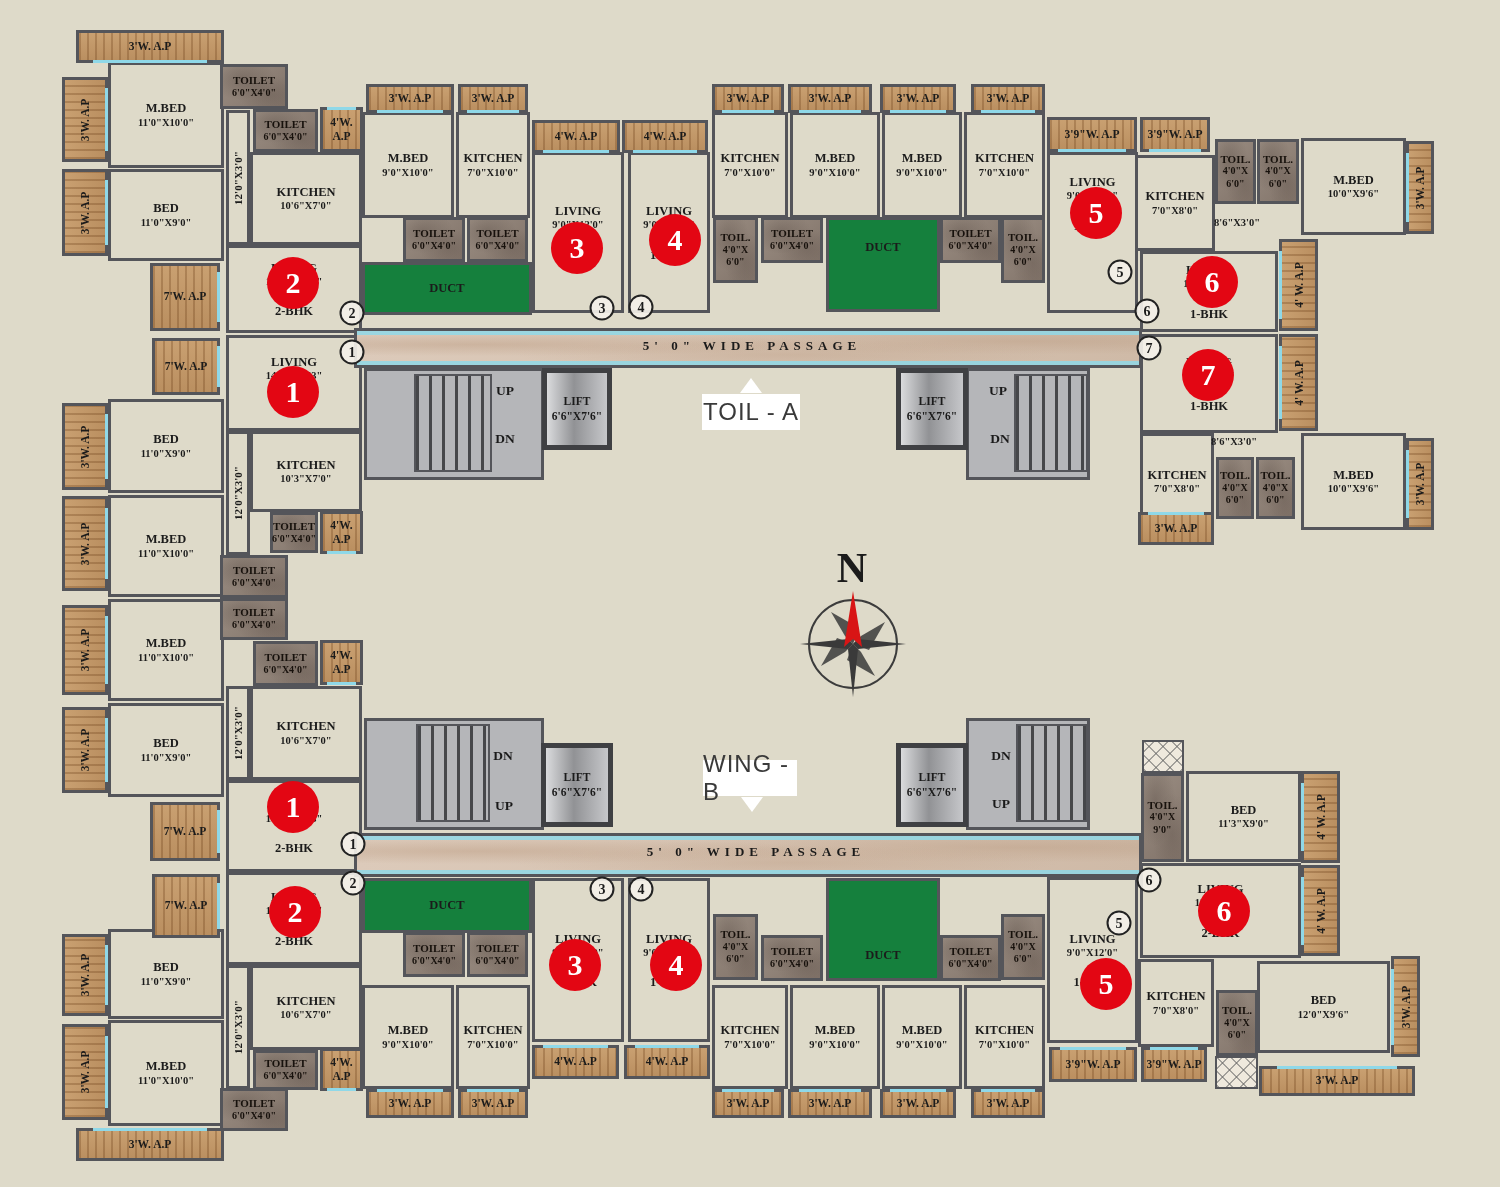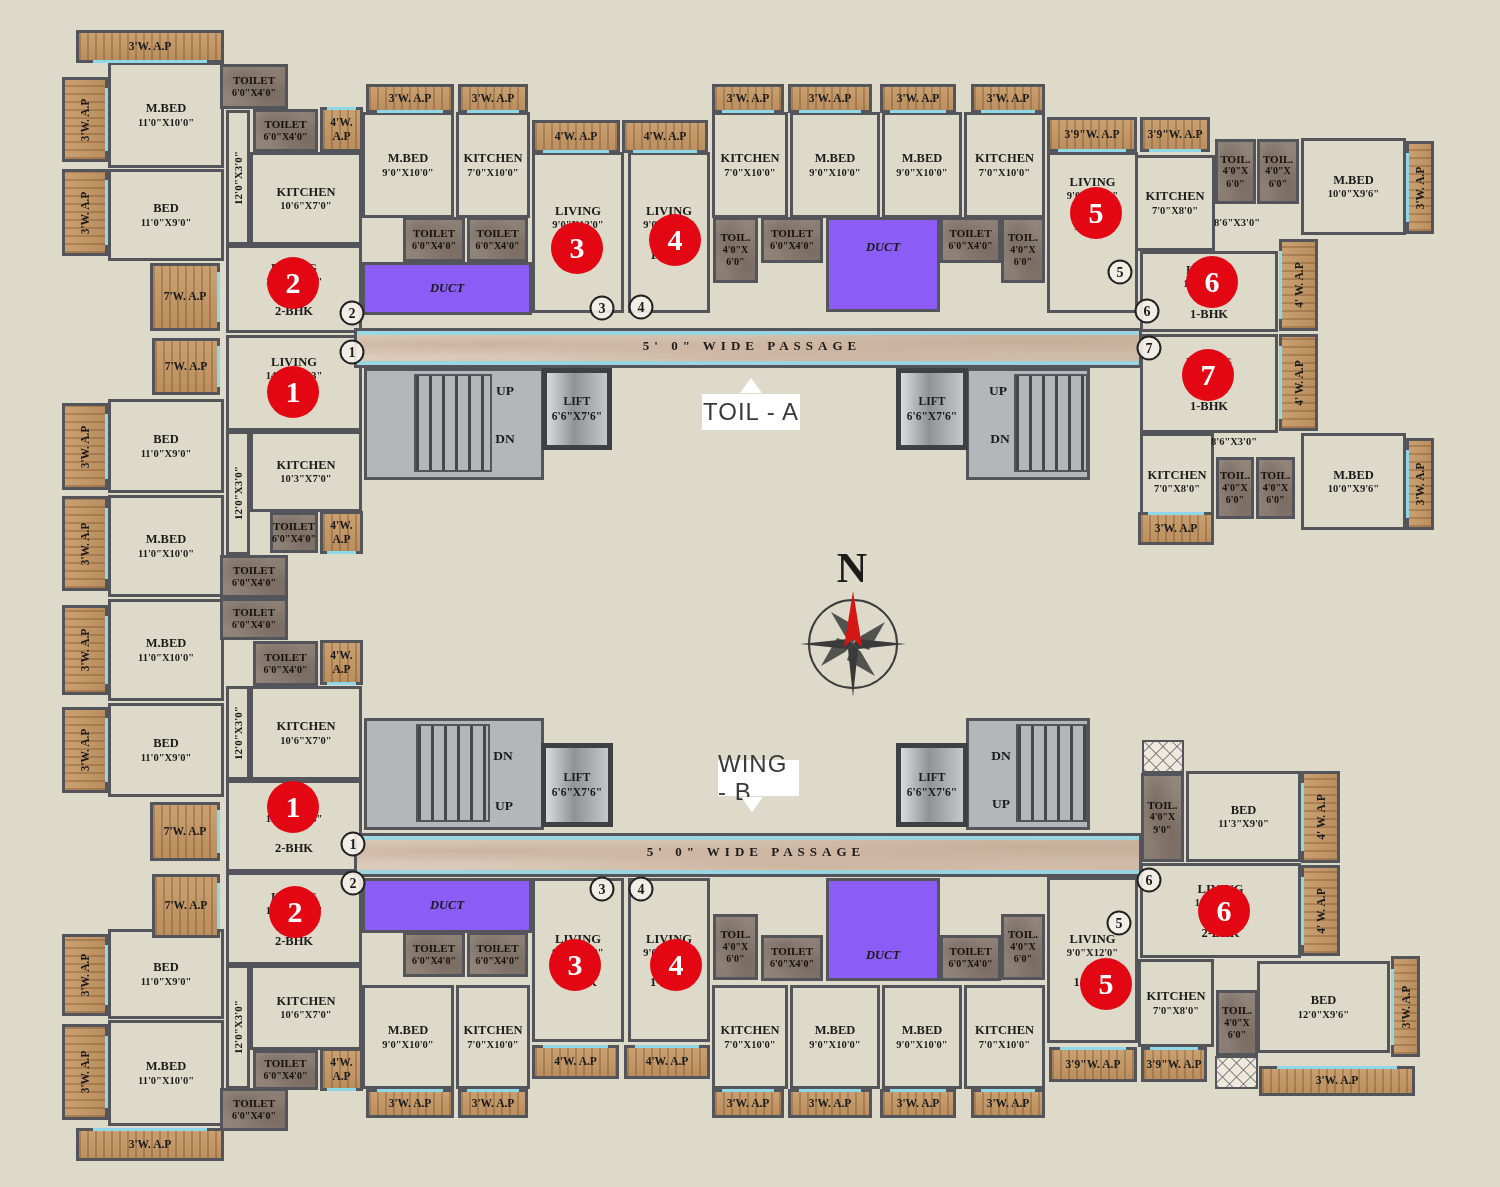--- a/index.html
+++ b/index.html
@@ -7,21 +7,21 @@
   .rm{position:absolute;box-sizing:border-box;border:3px solid #54555a;display:flex;flex-direction:column;align-items:center;justify-content:center;text-align:center;z-index:1;}
   .t-r{background:
 ceradial-gradient(ellipse at 25% 25%, rgba(187,156,124,.20), transparent 50%),
     radial-gradient(ellipse at 75% 65%, rgba(166,138,112,.16), transparent 45%),
     radial-gradient(ellipse at 45% 90%, rgba(187,156,124,.14), transparent 40%),
     linear-gradient(135deg,#f3eee5,#e9e2d5);}
   .t-t{background:
     radial-gradient(ellipse at 30% 30%, rgba(62,50,44,.28), transparent 55%),
     radial-gradient(ellipse at 75% 70%, rgba(62,50,44,.20), transparent 50%),
     linear-gradient(135deg,#9a8d82,#82746a);color:#17110c;z-index:2;align-items:center;}
-  .t-d{background:#8b5cf6;z-index:2;font-style:italic;}
+  .t-d{background:#15803d;z-index:2;}
   .t-w{background:
     repeating-linear-gradient(90deg, rgba(101,56,18,.28) 0 2px, rgba(0,0,0,0) 2px 8px),
     linear-gradient(180deg,#c9a071,#ba8f60);z-index:2;}
   .t-w.vg{background:
     repeating-linear-gradient(0deg, rgba(101,56,18,.28) 0 2px, rgba(0,0,0,0) 2px 8px),
     linear-gradient(90deg,#c9a071,#ba8f60);}
   .t-p{background:
     radial-gradient(ellipse at 15% 40%, rgba(168,128,96,.28), transparent 40%),
     radial-gradient(ellipse at 55% 70%, rgba(168,128,96,.20), transparent 45%),
     radial-gradient(ellipse at 85% 30%, rgba(168,128,96,.24), transparent 40%),
@@ -647,21 +647,21 @@
     <div class="txt c-sl" style="left: 505px; top: 439px;">DN</div>
     <div class="txt c-sl" style="left: 998px; top: 391px;">UP</div>
     <div class="txt c-sl" style="left: 1000px; top: 439px;">DN</div>
     <div class="txt c-sl" style="left: 503px; top: 756px;">DN</div>
     <div class="txt c-sl" style="left: 504px; top: 806px;">UP</div>
     <div class="txt c-sl" style="left: 1001px; top: 756px;">DN</div>
     <div class="txt c-sl" style="left: 1001px; top: 804px;">UP</div>
     <div class="txt c-no" style="left: 852px; top: 568px;">N</div>
     <div class="wingbox" style="left: 702px; top: 394px; width: 98px; height: 36px;">TOIL - A</div>
     <div class="tri tri-up" style="left: 740px; top: 378px;"></div>
-    <div class="wingbox" style="left: 718px; top: 760px; width: 81px; height: 36px;">WING - B</div>
+    <div class="wingbox" style="left: 703px; top: 760px; width: 94px; height: 36px;">WING - B</div>
     <div class="tri tri-down" style="left: 741px; top: 797px;"></div>
     <div class="compass" style="left: 798px; top: 589px;"><svg width="110" height="110" viewBox="0 0 110 110">
         <circle cx="55" cy="55" r="44" fill="none" stroke="#3c3c3c" stroke-width="2"></circle>
         <g fill="#3a3a3a">
           <polygon points="55,55 63,47 87,33 71,61" transform="rotate(0 55 55)" opacity="0.85"></polygon>
           <polygon points="55,55 63,47 87,33 71,61" transform="rotate(90 55 55)" opacity="0.85"></polygon>
           <polygon points="55,55 63,47 87,33 71,61" transform="rotate(180 55 55)" opacity="0.85"></polygon>
           <polygon points="55,55 63,47 87,33 71,61" transform="rotate(270 55 55)" opacity="0.85"></polygon>
           <polygon points="55,55 50,60 55,108 60,60"></polygon>
           <polygon points="55,55 50,50 2,55 50,60"></polygon>

